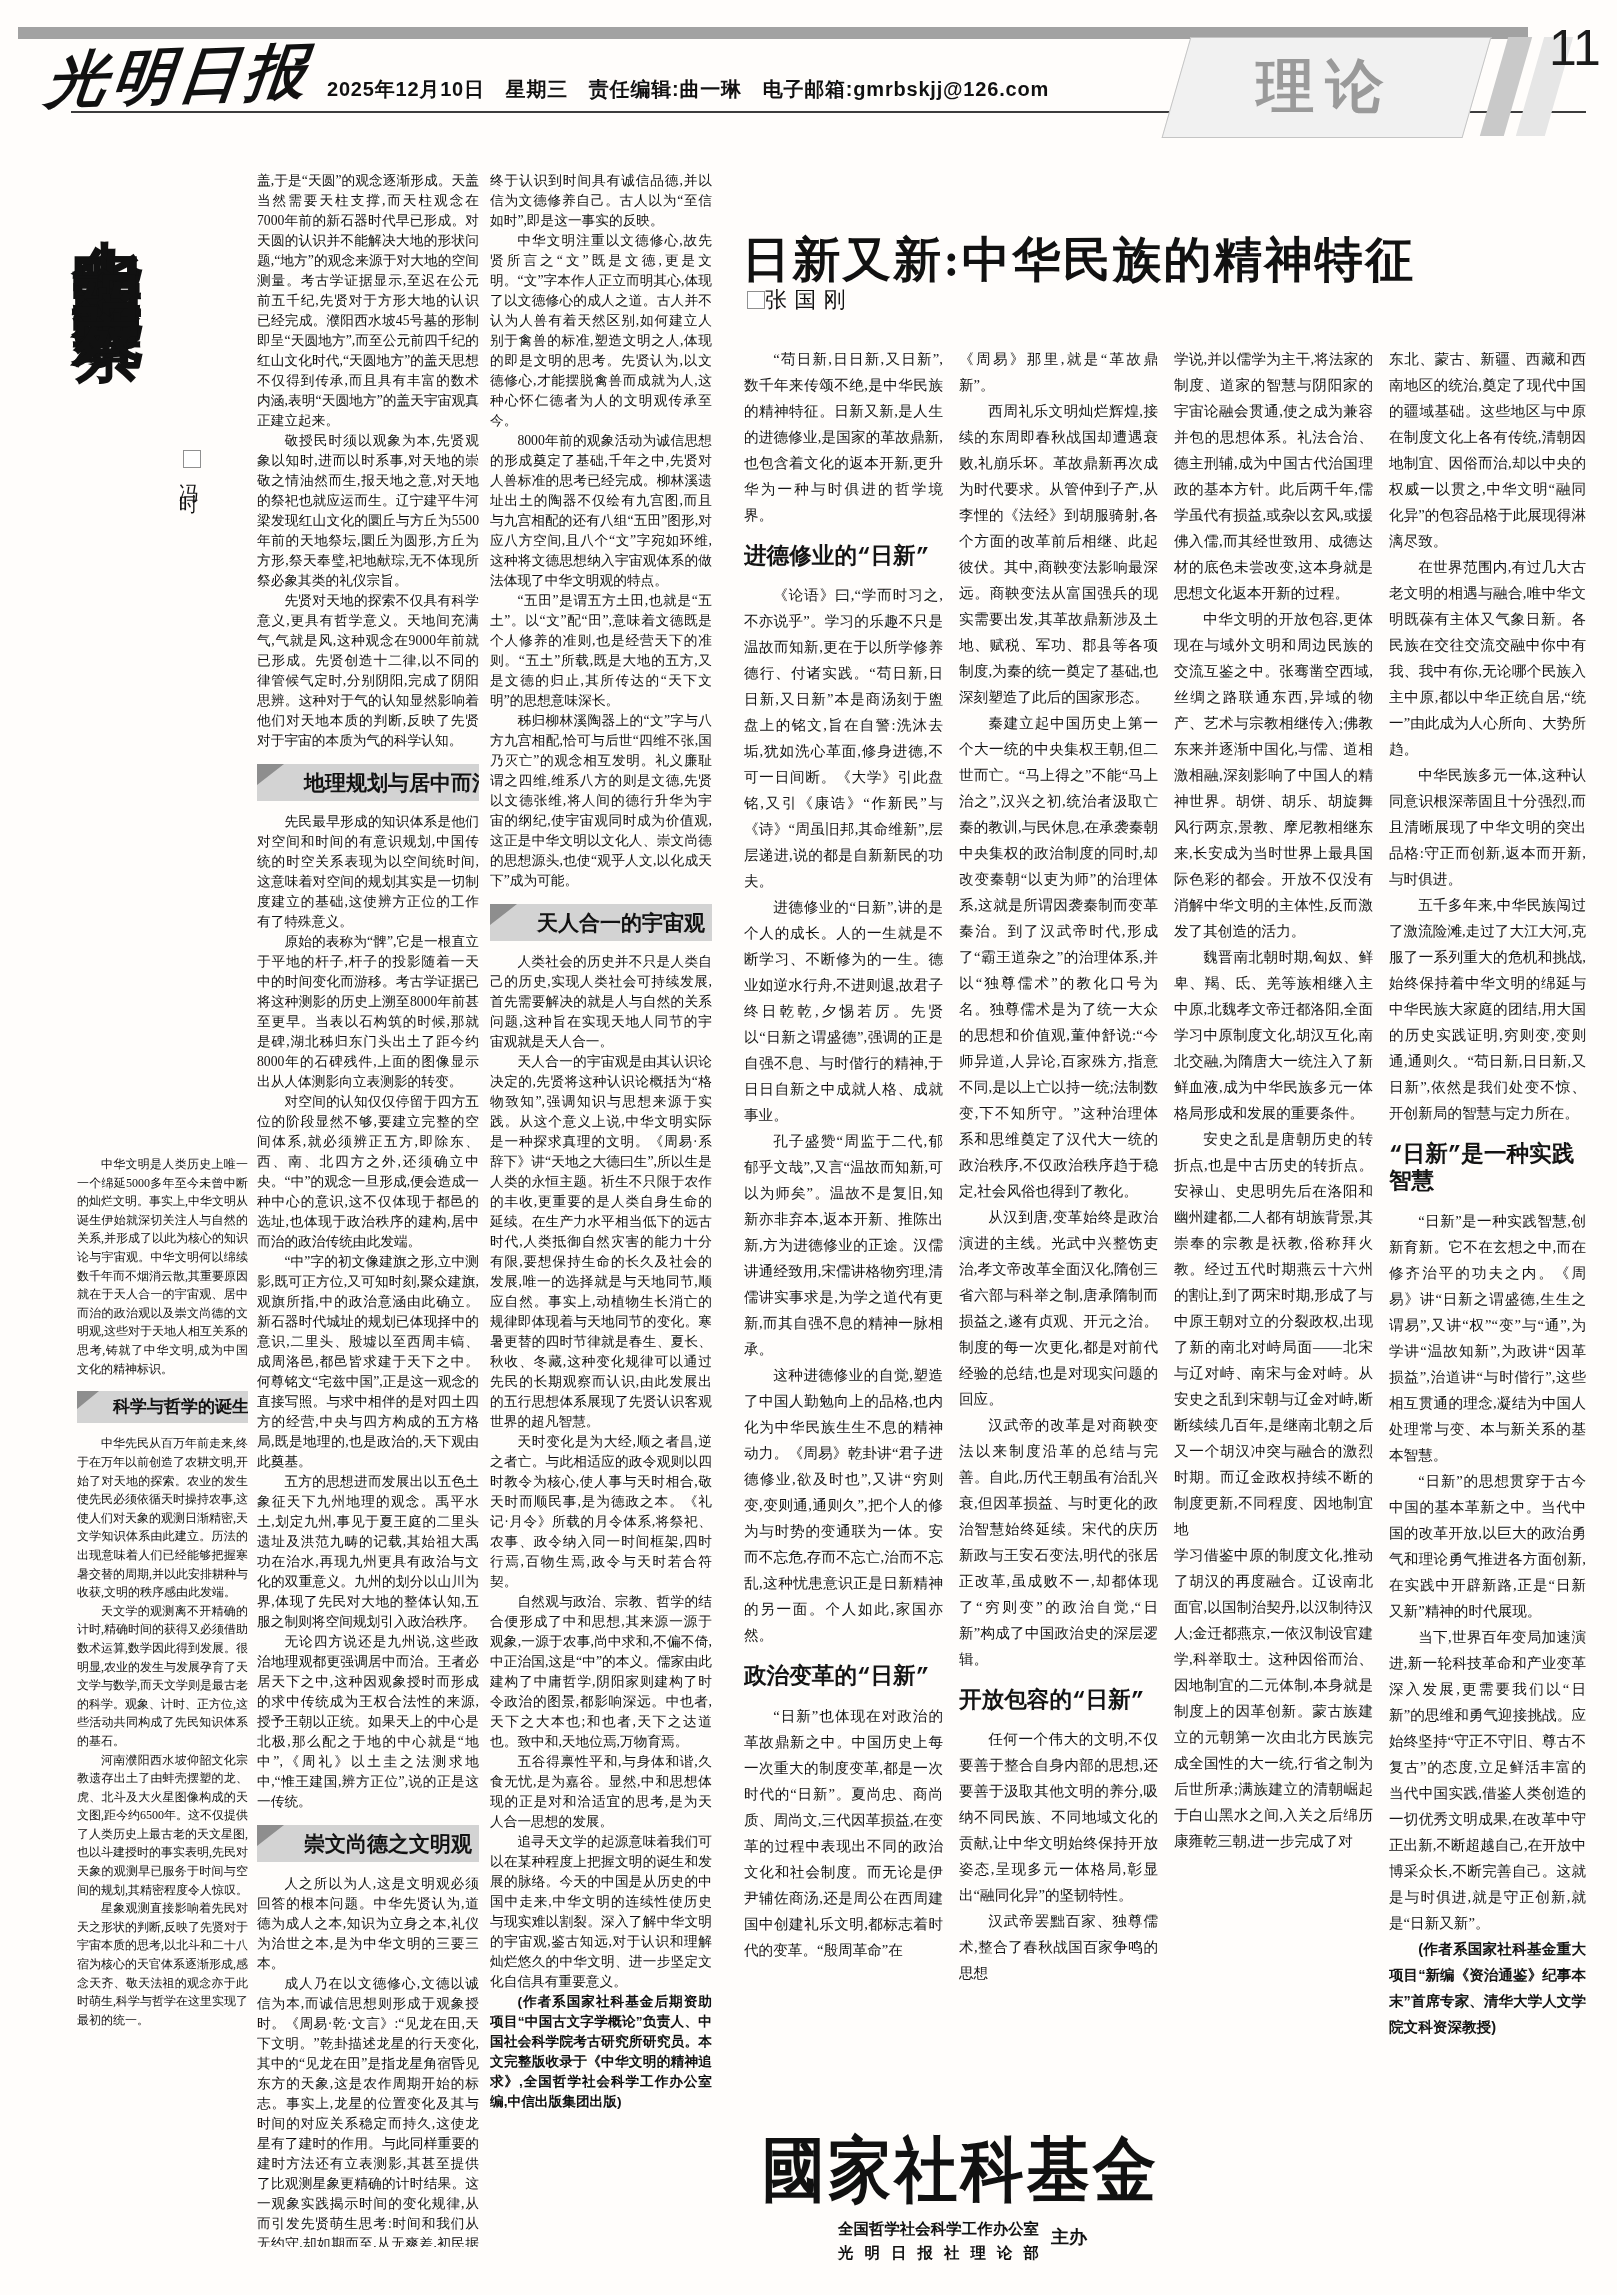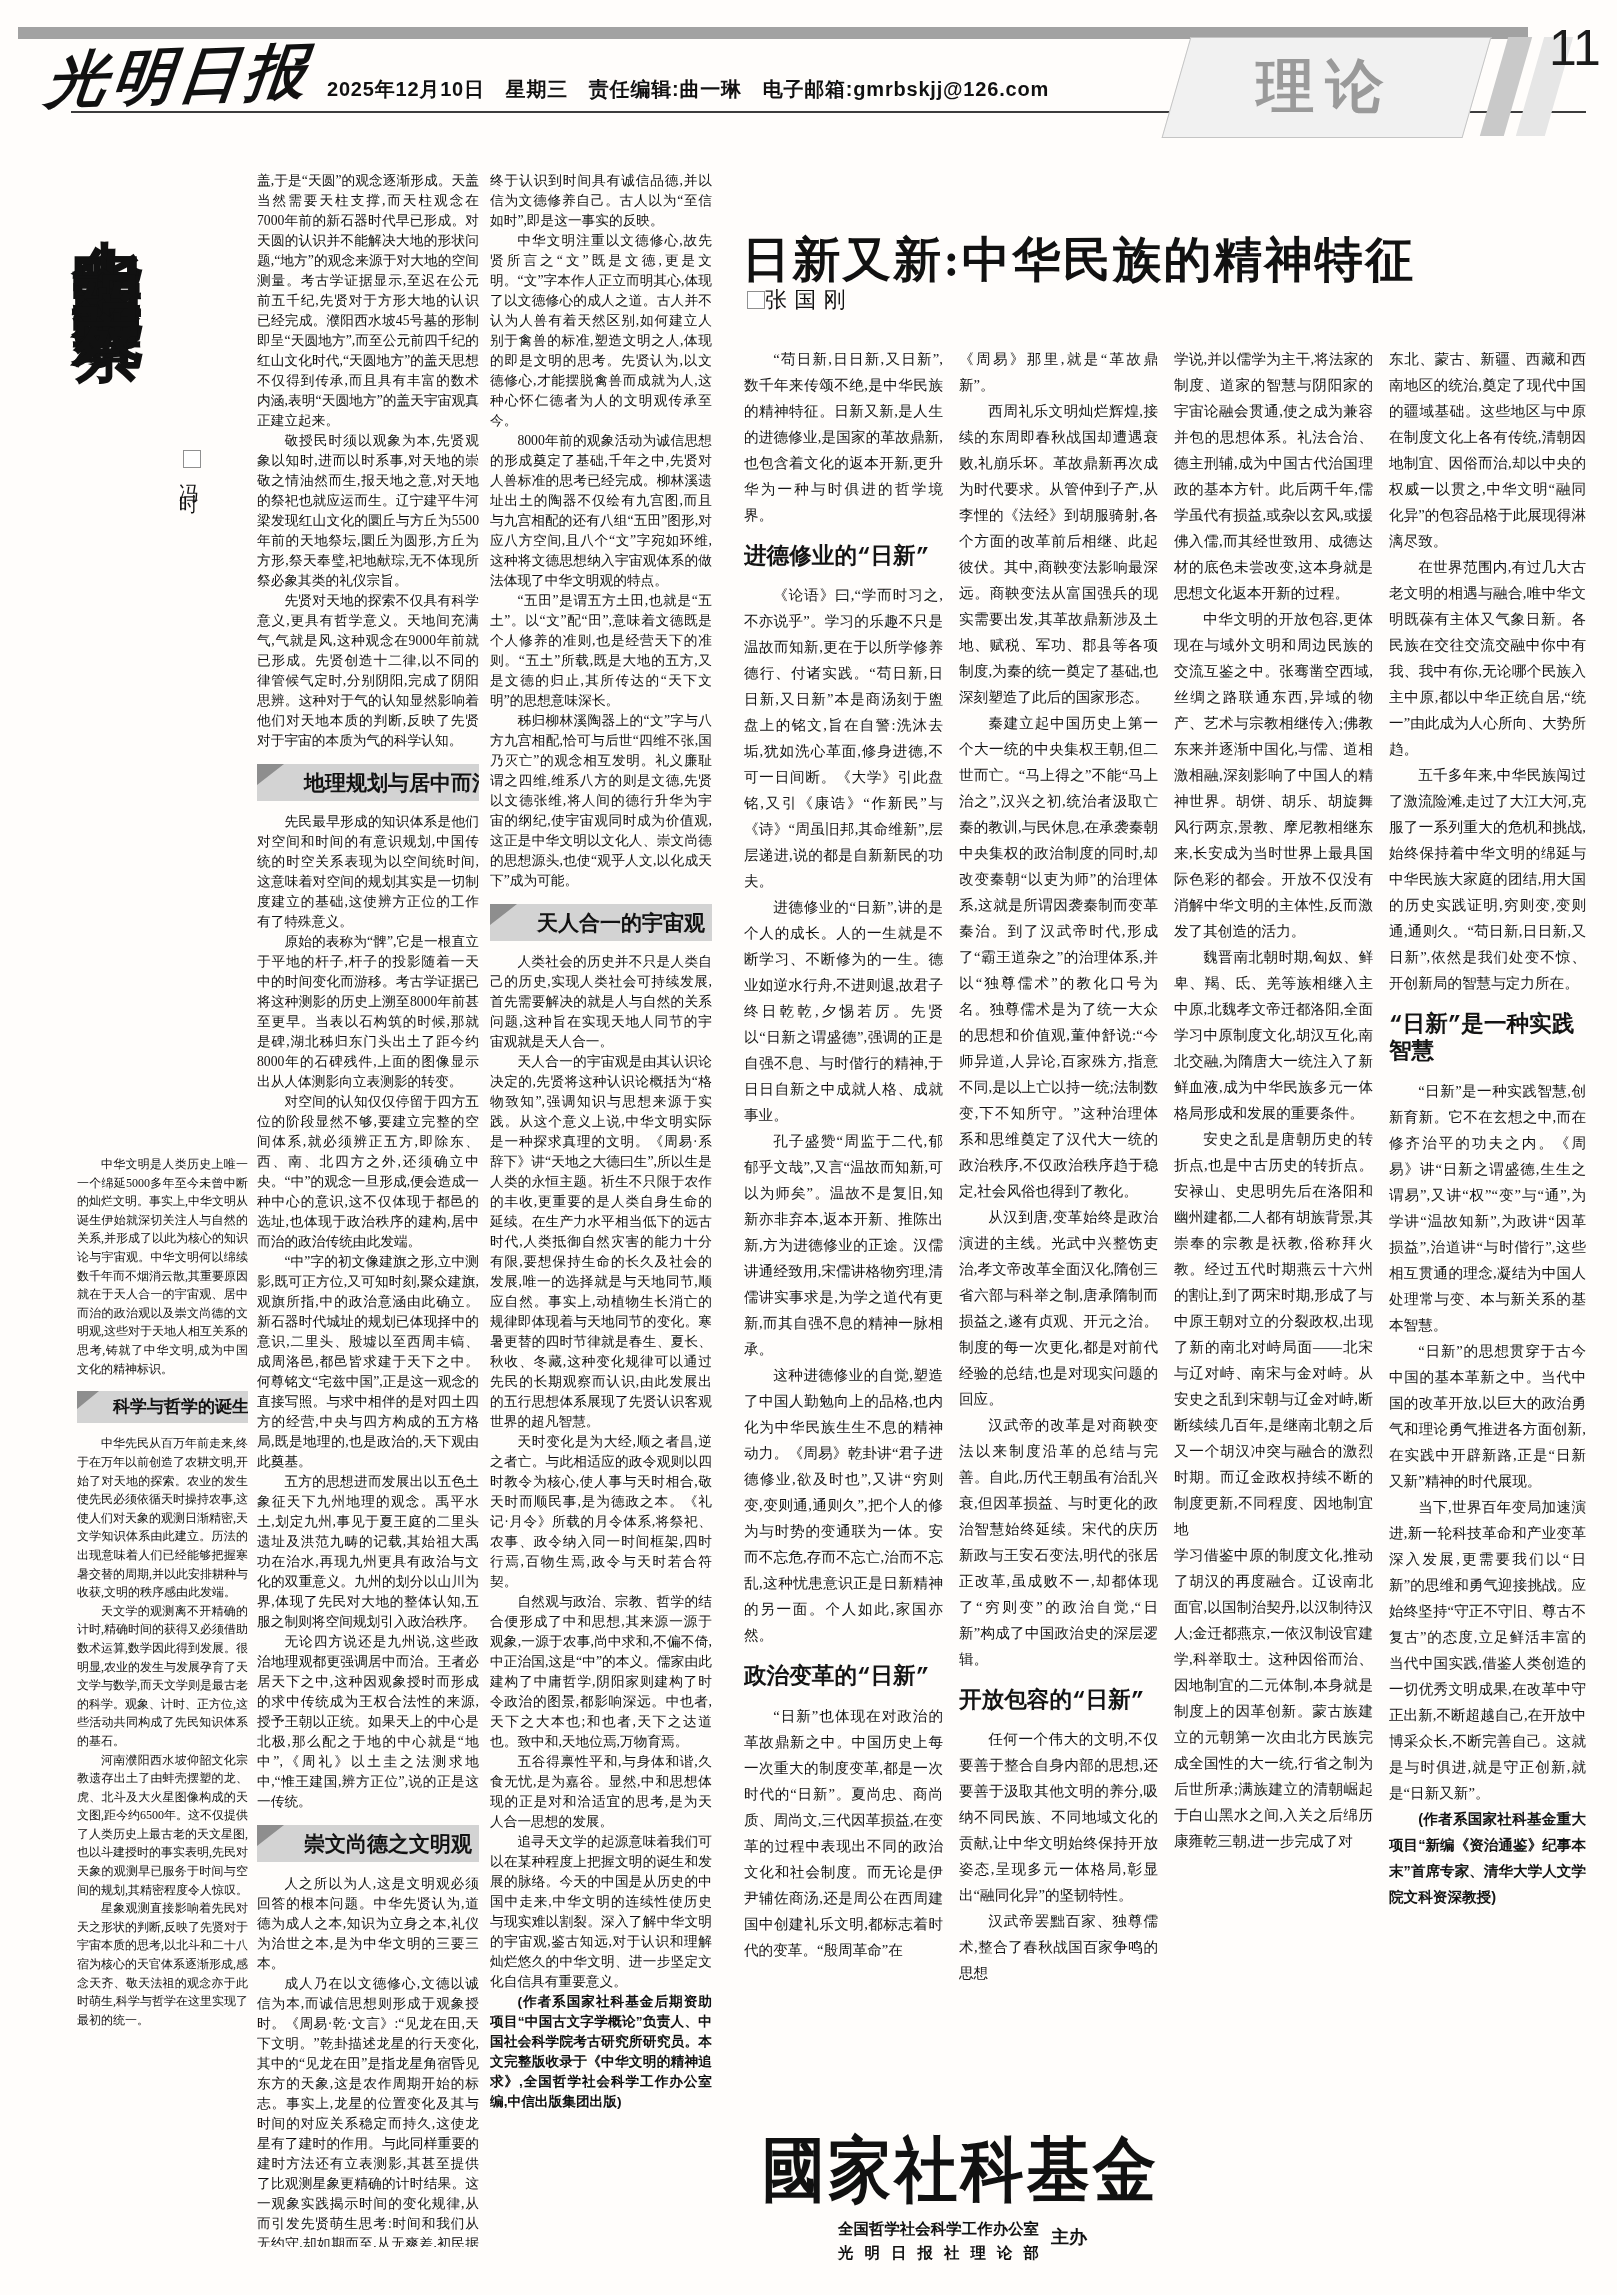--- a/index.html
+++ b/index.html
@@ -150,20 +150,21 @@
   <div class="abs col right-col cC">
       <p class="para noind">学说,并以儒学为主干,将法家的制度、道家的智慧与阴阳家的宇宙论融会贯通,使之成为兼容并包的思想体系。礼法合治、德主刑辅,成为中国古代治国理政的基本方针。此后两千年,儒学虽代有损益,或杂以玄风,或援佛入儒,而其经世致用、成德达材的底色未尝改变,这本身就是思想文化返本开新的过程。</p>
       <p class="para">中华文明的开放包容,更体现在与域外文明和周边民族的交流互鉴之中。张骞凿空西域,丝绸之路联通东西,异域的物产、艺术与宗教相继传入;佛教东来并逐渐中国化,与儒、道相激相融,深刻影响了中国人的精神世界。胡饼、胡乐、胡旋舞风行两京,景教、摩尼教相继东来,长安成为当时世界上最具国际色彩的都会。开放不仅没有消解中华文明的主体性,反而激发了其创造的活力。</p>
       <p class="para">魏晋南北朝时期,匈奴、鲜卑、羯、氐、羌等族相继入主中原,北魏孝文帝迁都洛阳,全面学习中原制度文化,胡汉互化,南北交融,为隋唐大一统注入了新鲜血液,成为中华民族多元一体格局形成和发展的重要条件。</p>
       <p class="para">安史之乱是唐朝历史的转折点,也是中古历史的转折点。安禄山、史思明先后在洛阳和幽州建都,二人都有胡族背景,其崇奉的宗教是祆教,俗称拜火教。经过五代时期燕云十六州的割让,到了两宋时期,形成了与中原王朝对立的分裂政权,出现了新的南北对峙局面——北宋与辽对峙、南宋与金对峙。从安史之乱到宋朝与辽金对峙,断断续续几百年,是继南北朝之后又一个胡汉冲突与融合的激烈时期。而辽金政权持续不断的制度更新,不同程度、因地制宜地</p>
       <p class="para noind">学习借鉴中原的制度文化,推动了胡汉的再度融合。辽设南北面官,以国制治契丹,以汉制待汉人;金迁都燕京,一依汉制设官建学,科举取士。这种因俗而治、因地制宜的二元体制,本身就是制度上的因革创新。蒙古族建立的元朝第一次由北方民族完成全国性的大一统,行省之制为后世所承;满族建立的清朝崛起于白山黑水之间,入关之后绵历康雍乾三朝,进一步完成了对</p>
     </div>
   <div class="abs col right-col cD">
       <p class="para noind">东北、蒙古、新疆、西藏和西南地区的统治,奠定了现代中国的疆域基础。这些地区与中原在制度文化上各有传统,清朝因地制宜、因俗而治,却以中央的权威一以贯之,中华文明“融同化异”的包容品格于此展现得淋漓尽致。</p>
       <p class="para">在世界范围内,有过几大古老文明的相遇与融合,唯中华文明既葆有主体又气象日新。各民族在交往交流交融中你中有我、我中有你,无论哪个民族入主中原,都以中华正统自居,“统一”由此成为人心所向、大势所趋。</p>
+      <p class="para">中华民族多元一体,这种认同意识根深蒂固且十分强烈,而且清晰展现了中华文明的突出品格:守正而创新,返本而开新,与时俱进。</p>
       <p class="para">五千多年来,中华民族闯过了激流险滩,走过了大江大河,克服了一系列重大的危机和挑战,始终保持着中华文明的绵延与中华民族大家庭的团结,用大国的历史实践证明,穷则变,变则通,通则久。“苟日新,日日新,又日新”,依然是我们处变不惊、开创新局的智慧与定力所在。</p>
       <div class="subhead">“日新”是一种实践智慧</div>
       <p class="para">“日新”是一种实践智慧,创新育新。它不在玄想之中,而在修齐治平的功夫之内。《周易》讲“日新之谓盛德,生生之谓易”,又讲“权”“变”与“通”,为学讲“温故知新”,为政讲“因革损益”,治道讲“与时偕行”,这些相互贯通的理念,凝结为中国人处理常与变、本与新关系的基本智慧。</p>
       <p class="para">“日新”的思想贯穿于古今中国的基本革新之中。当代中国的改革开放,以巨大的政治勇气和理论勇气推进各方面创新,在实践中开辟新路,正是“日新又新”精神的时代展现。</p>
       <p class="para">当下,世界百年变局加速演进,新一轮科技革命和产业变革深入发展,更需要我们以“日新”的思维和勇气迎接挑战。应始终坚持“守正不守旧、尊古不复古”的态度,立足鲜活丰富的当代中国实践,借鉴人类创造的一切优秀文明成果,在改革中守正出新,不断超越自己,在开放中博采众长,不断完善自己。这就是与时俱进,就是守正创新,就是“日新又新”。</p>
       <p class="para credit">(作者系国家社科基金重大项目“新编《资治通鉴》纪事本末”首席专家、清华大学人文学院文科资深教授)</p>
     </div>
 
   <div class="abs fund-logo">國家社科基金</div>
   <div class="abs fund-orgs">

